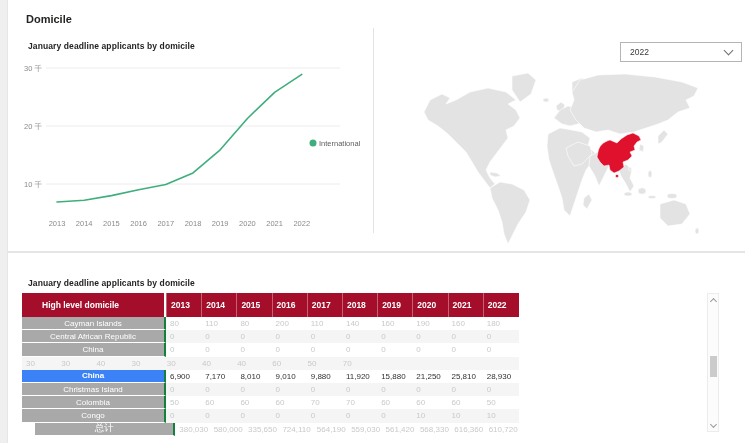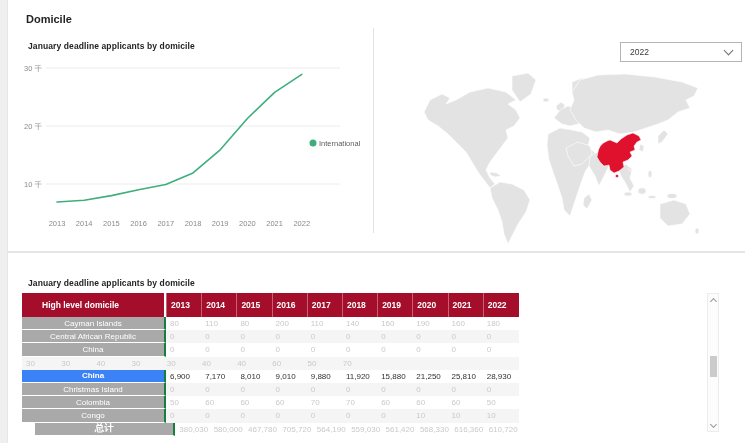--- a/index.html
+++ b/index.html
@@ -23,21 +23,21 @@
   .mx-row{display:flex;height:13.2px;box-sizing:border-box;}
   .mx-row.band{background:#f5f5f5;}
   .mx-header{height:24px;background:#a50e2b;color:#fff;font-weight:700;}
   .mx-header .hl{width:144px;display:flex;align-items:center;padding-left:20px;box-sizing:border-box;font-size:8.5px;border-right:2px solid #fff;}
   .mx-header .hy{width:35.2px;display:flex;align-items:center;padding-left:4px;box-sizing:border-box;font-size:8.5px;border-left:1px solid rgba(255,255,255,.35);}
   .mx-header .hy:first-of-type{border-left:none;}
   .lbl{width:144px;background:#a9a9a9;color:#fff;display:flex;align-items:center;justify-content:center;font-size:8px;border-bottom:1px solid #fff;border-right:2px solid #15803d;box-sizing:border-box;white-space:nowrap;}
   .val{width:35.2px;display:flex;align-items:center;padding-left:4px;box-sizing:border-box;font-size:8px;color:#c9c9c9;white-space:nowrap;}
   .mx-row.selected .lbl{background:#3b82f6;font-weight:700;}
   .mx-row.selected .val{color:#323130;}
-  .mx-row.total .lbl{font-weight:700;font-size:9.5px;margin-left:13px;}
+  .mx-row.total .lbl{font-weight:400;font-size:9.5px;margin-left:13px;}
   
   .scrollbar{position:absolute;left:707px;top:293px;width:12px;height:139px;box-sizing:border-box;background:#fcfcfc;border:1px solid #ececec;}
   .sb-arrow{position:absolute;left:0;width:100%;height:10px;display:flex;align-items:center;justify-content:center;cursor:pointer;}
   .sb-arrow .chev{width:4px;height:4px;border-color:#9a9a9a;margin:0;}
   .sb-arrow.up{top:1px;} .sb-arrow.up .chev{transform:rotate(-135deg);margin-top:2px;}
   .sb-arrow.down{bottom:1px;} .sb-arrow.down .chev{transform:rotate(45deg);margin-bottom:2px;}
   .sb-thumb{position:absolute;left:1.5px;top:62px;width:7px;height:21px;background:#cbcbcb;cursor:grab;}
   text{font-family:"Liberation Sans","DejaVu Sans",sans-serif;}
 </style>
 </head>
@@ -226,22 +226,22 @@
         <div class="val">0</div>
         <div class="val">0</div>
         <div class="val">10</div>
         <div class="val">10</div>
         <div class="val">10</div>
       </div>
       <div class="mx-row total">
         <div class="lbl">总计</div>
         <div class="val">380,030</div>
         <div class="val">580,000</div>
-        <div class="val">467,780</div>
-        <div class="val">705,720</div>
+        <div class="val">335,650</div>
+        <div class="val">724,110</div>
         <div class="val">564,190</div>
         <div class="val">559,030</div>
         <div class="val">561,420</div>
         <div class="val">568,330</div>
         <div class="val">616,360</div>
         <div class="val">610,720</div>
       </div>
     </div>
 
   <div class="scrollbar">

